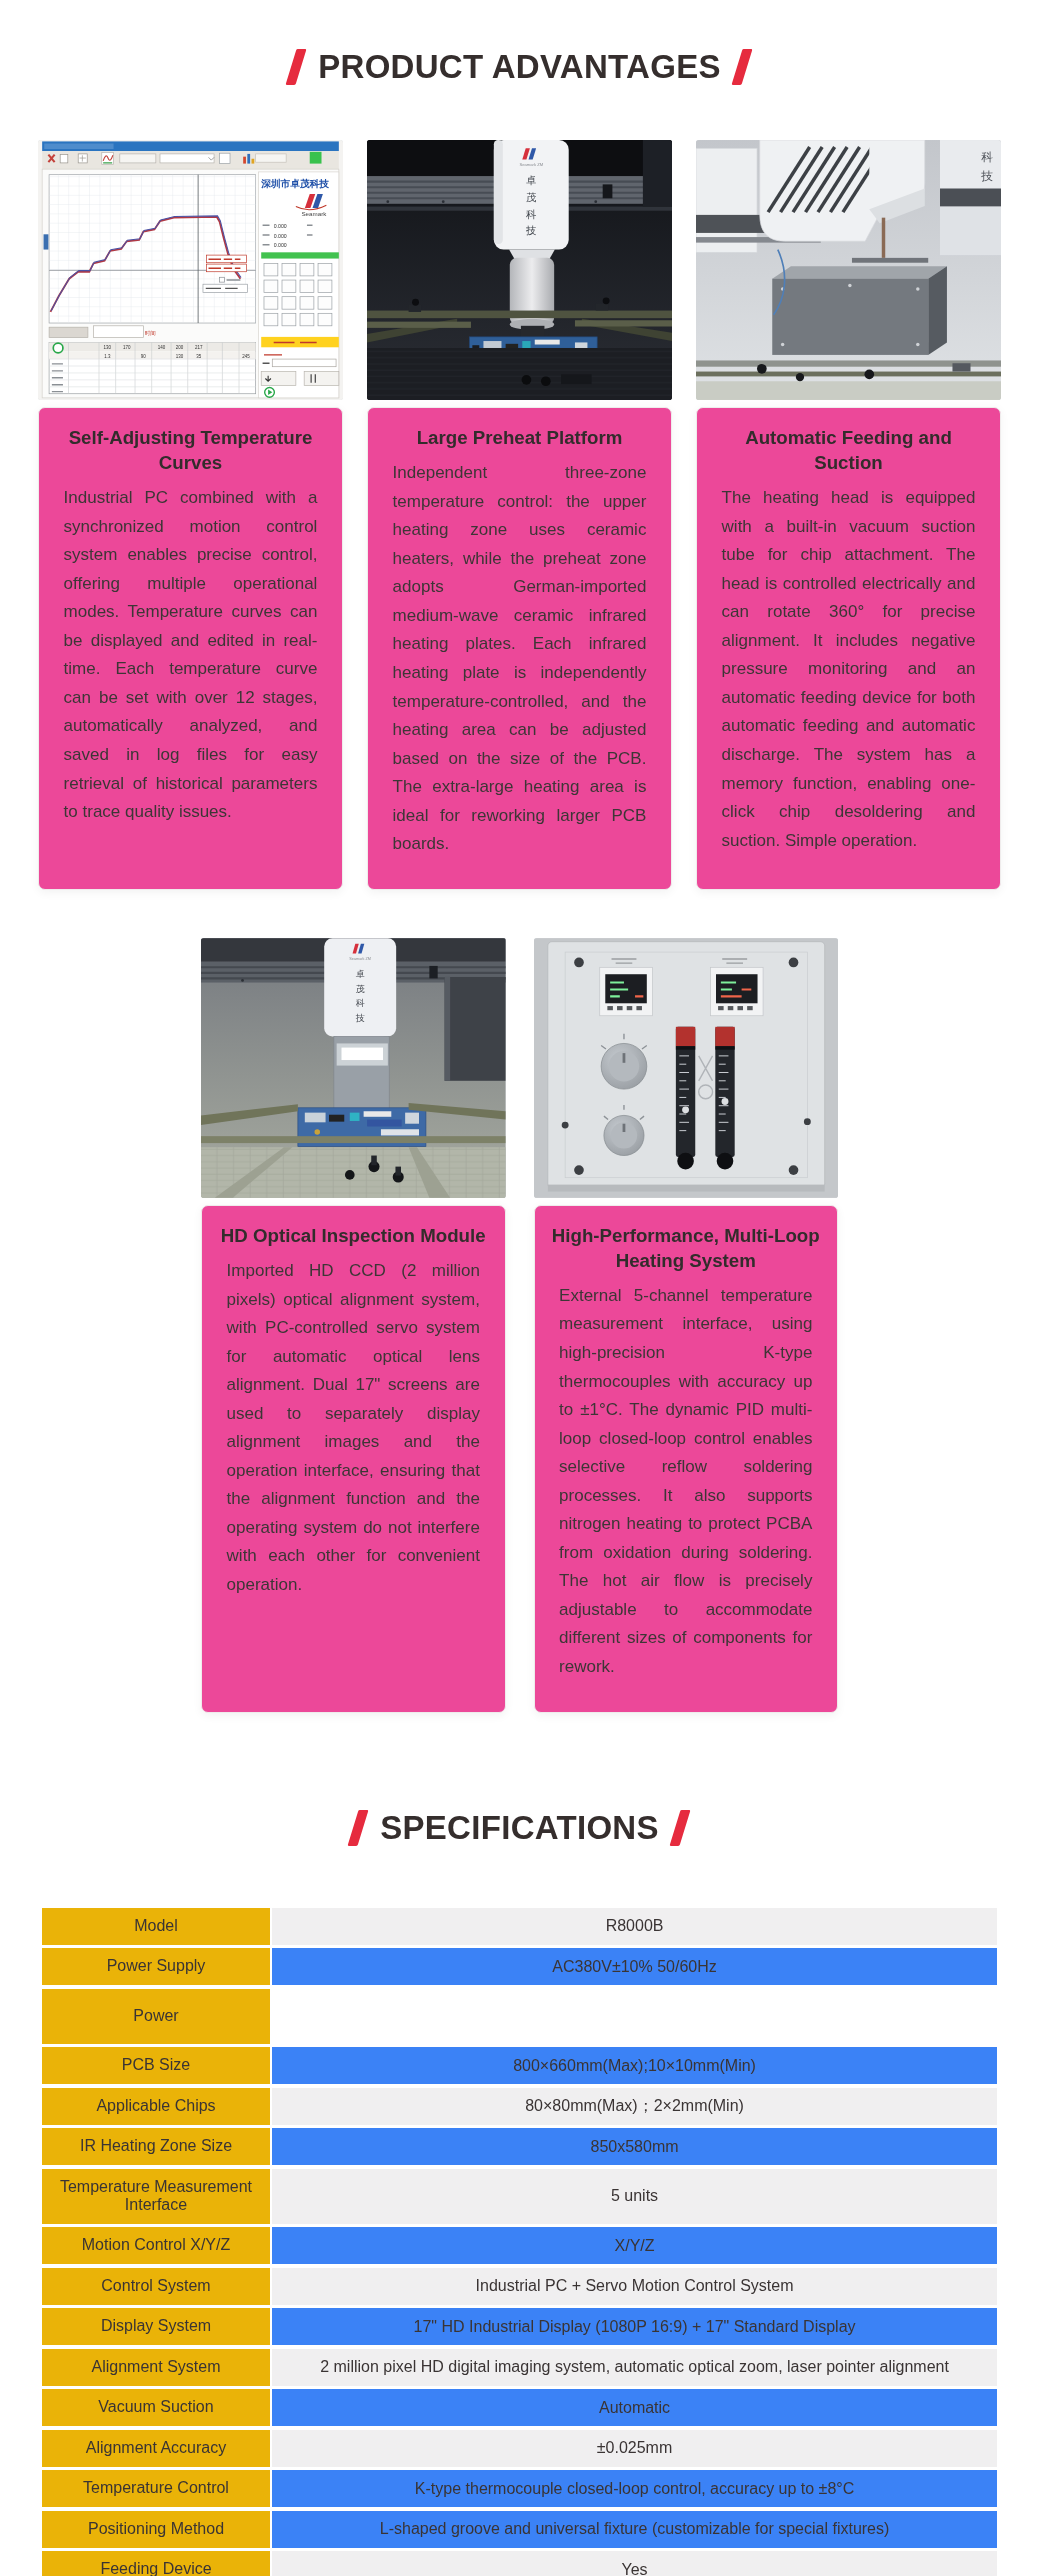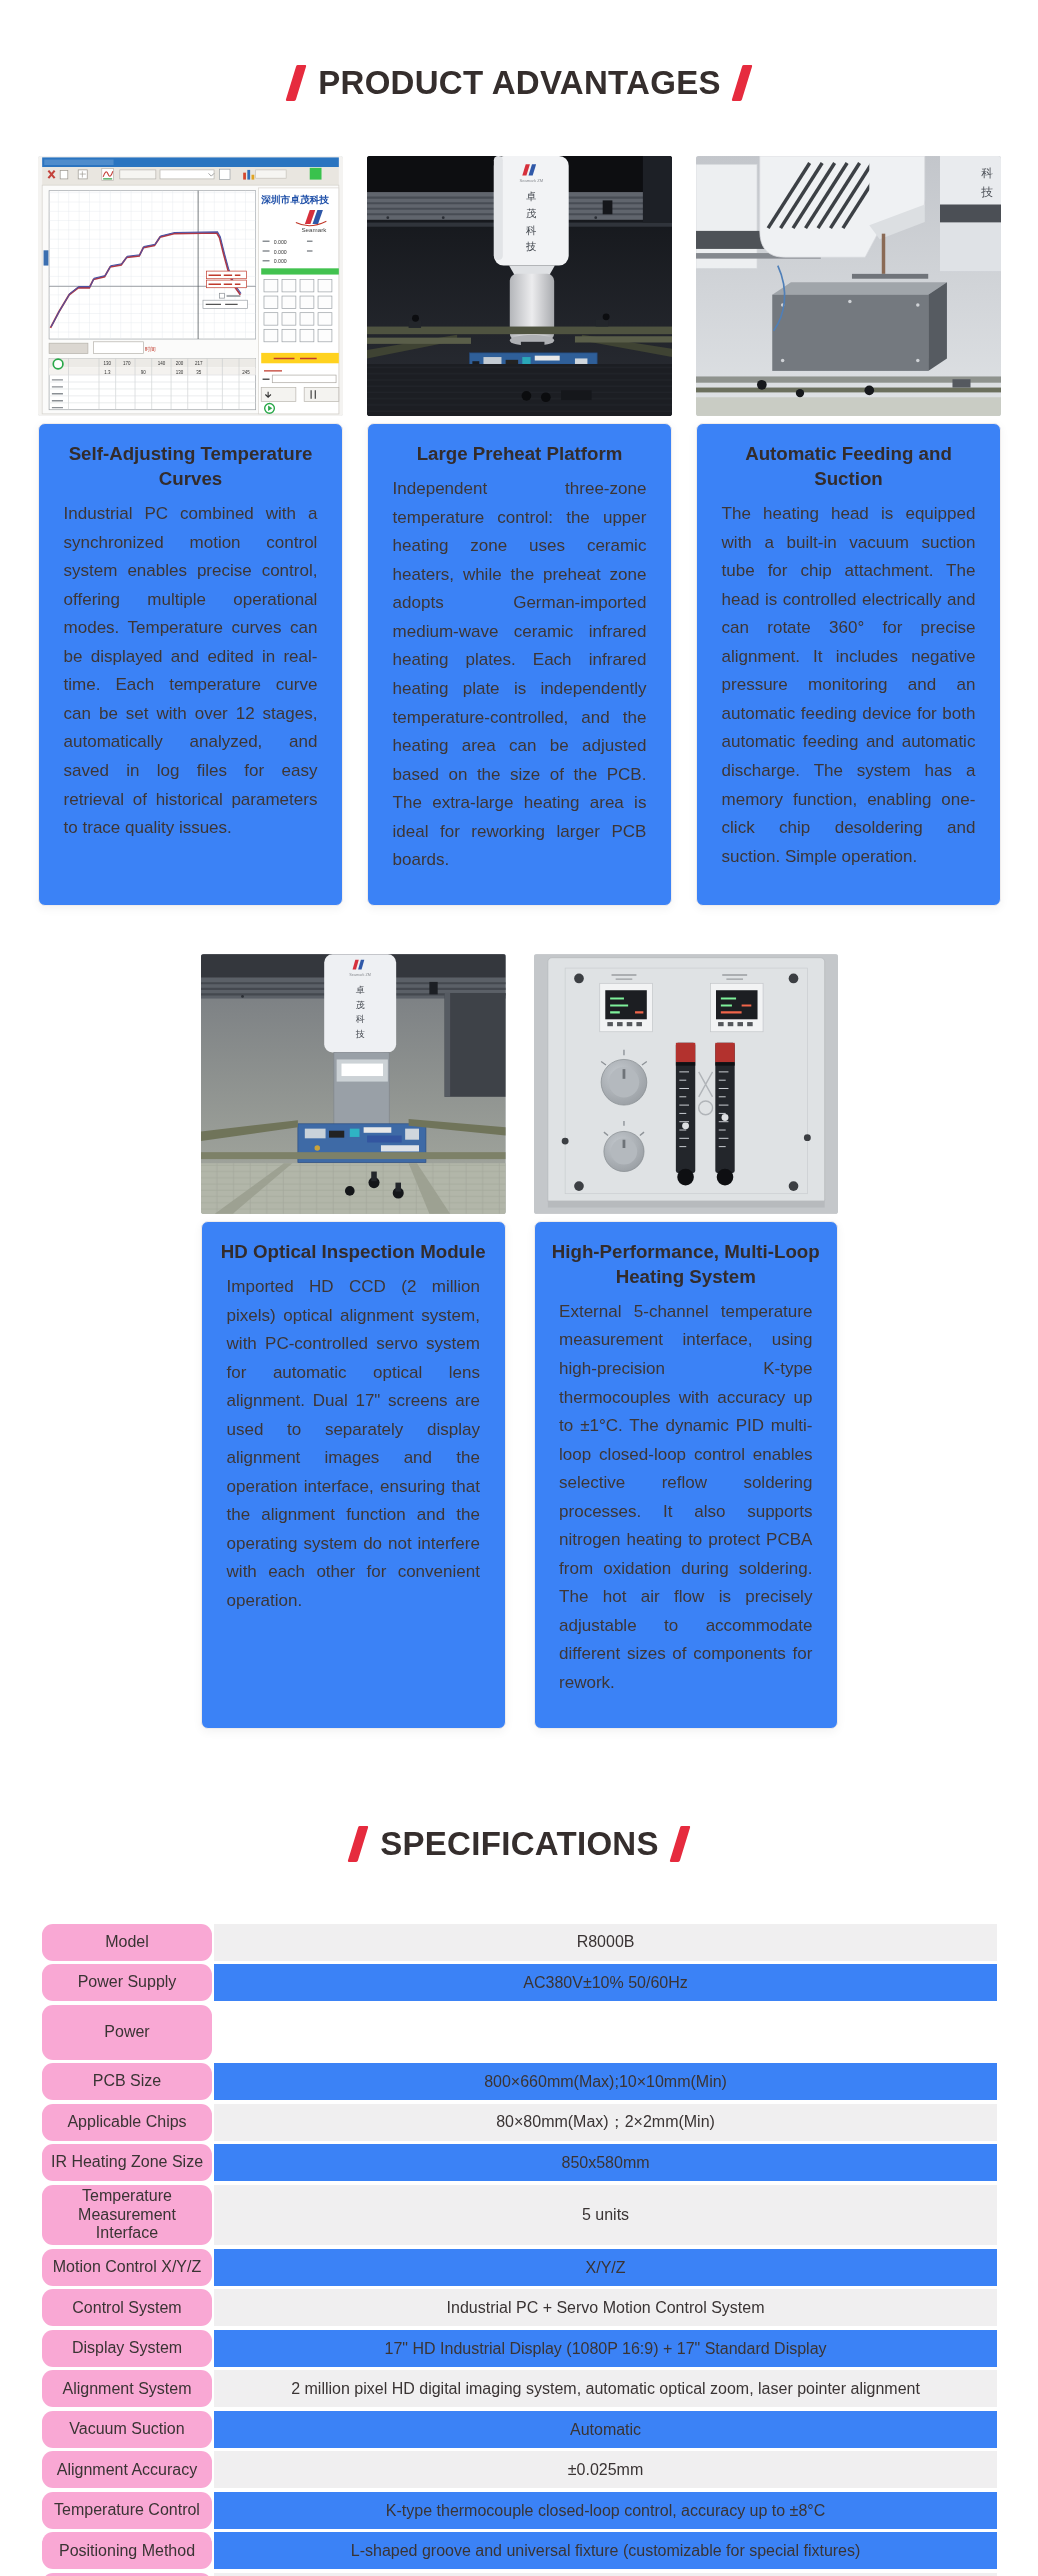--- a/index.html
+++ b/index.html
@@ -4,35 +4,35 @@
 <style>
   * { box-sizing: border-box; }
   html,body { margin:0; padding:0; }
   body {
     width:1039px; min-height:2576px; background:#ffffff;
     font-family:"Liberation Sans", sans-serif; color:#3a3434;
   }
   .section-title { display:flex; align-items:center; justify-content:center; gap:16.6px; }
   .section-title .txt { font-size:33px; font-weight:700; color:#352e2d; letter-spacing:0.3px; }
   .slash { width:10.4px; height:36px; background:#e62b3e; transform:skewX(-17deg); border-radius:1.4px; }
-  #adv-title { padding-top:64px; }
+  #adv-title { padding-top:48px; }
   .cards-row { display:flex; gap:24px; margin:54px 38px 0; }
   .cards-row.center { width:637px; margin:48px auto 0; gap:28px; }
   .adv-col { flex:1; display:flex; flex-direction:column; }
   .img-box { height:260px; border-radius:2.8px; overflow:hidden; background:#d8dadd; }
   .img-box svg { display:block; width:100%; height:100%; }
-  .adv-card { margin-top:7px; flex:1; background:#3b82f6; border:0.7px solid #efecec; border-radius:7px;
+  .adv-card { margin-top:7px; flex:1; background:#ec4899; border:0.7px solid #efecec; border-radius:7px;
     box-shadow:0 2.8px 9.7px rgba(0,0,0,.05); padding:18px 16.6px 22px; }
   .adv-card h3 { margin:0 0 8.3px; text-align:center; font-size:18.7px; line-height:1.33; color:#332c2c; }
   .adv-card p { margin:8px; font-size:17px; line-height:1.68; text-align:justify; color:#3d3636; }
   #spec-title { margin-top:96px; }
   .spec-table { margin:61px 42px 0; }
   .spec-row { display:flex; gap:2.1px; margin-bottom:3.5px; }
-  .spec-row .label { width:170px; min-height:37px; background:#f9a8d4; display:flex; align-items:center;
-    justify-content:center; text-align:center; font-size:16px; line-height:1.15; padding:2.8px 8.3px; color:#3a3434;border-radius:11px; }
+  .spec-row .label { width:228px; min-height:37px; background:#eab308; display:flex; align-items:center;
+    justify-content:center; text-align:center; font-size:16px; line-height:1.15; padding:2.8px 8.3px; color:#3a3434; }
   .spec-row .value { flex:1; min-height:37px; background:#3b82f6; display:flex; align-items:center;
     justify-content:center; text-align:center; font-size:16px; line-height:1.2; padding:2.8px 18px; color:#3a3434; }
   .spec-row.shade .value { background:#f0eff0;text-align:right; }
   .spec-row.tall .label, .spec-row.tall .value { min-height:55px; }
   .page-bottom-pad { height:33px; }
   svg text { font-family:"Liberation Sans", sans-serif; }
 </style>
 </head>
 <body>
 

